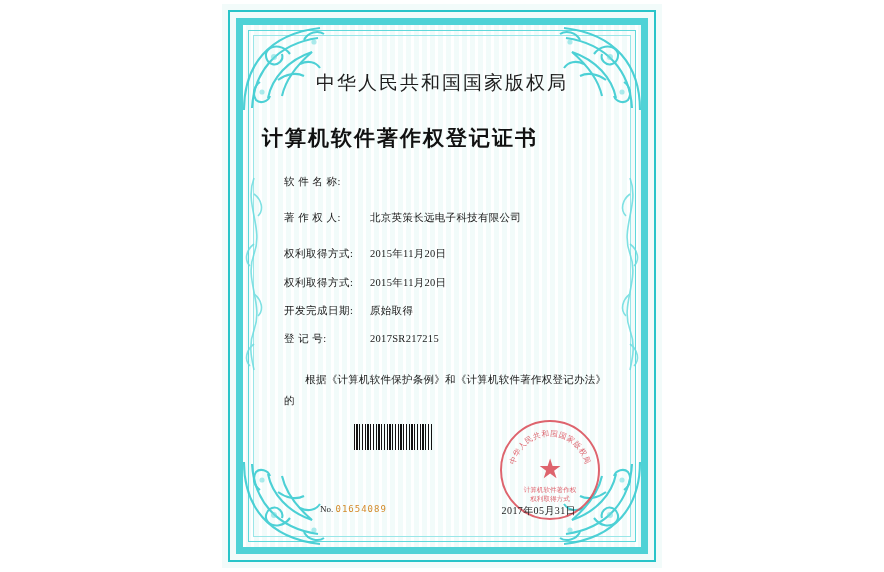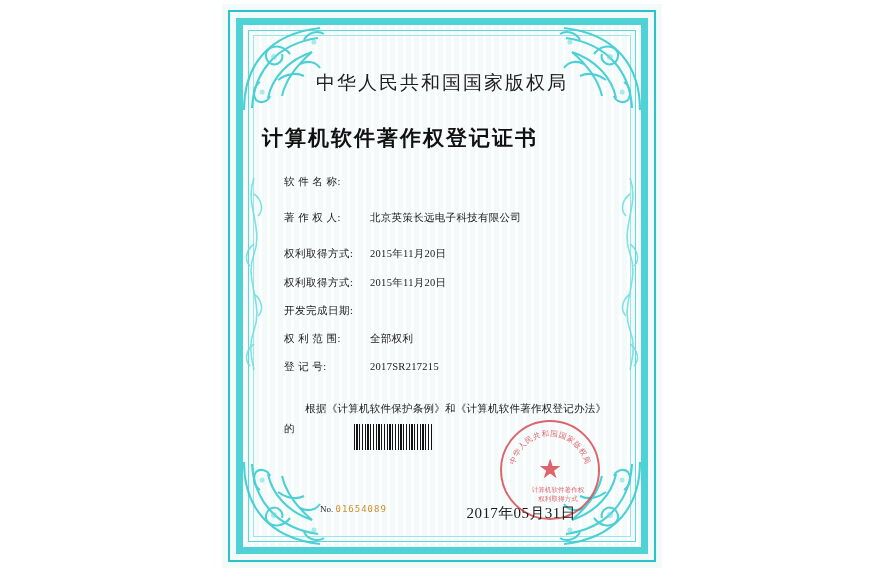--- a/index.html
+++ b/index.html
@@ -197,21 +197,21 @@
     left: 0; top: 0; width: 96px; height: 96px;
   }
   .seal .arc-text text {
     font-size: 7.6px;
     fill: #d9434f;
     font-family: "DejaVu Serif", serif;
     letter-spacing: 0.6px;
   }
   .seal .bottom-text {
     position: absolute;
-    left: 8px;
+    left: 0;
     bottom: 14px;
     width: 100%;
     text-align: center;
     font-size: 6.6px;
     line-height: 1.35;
     color: #d9434f;
     font-family: "DejaVu Serif", serif;
   }
 
   .serial {
@@ -224,21 +224,21 @@
   .serial .num {
     color: #d48a2a;
     letter-spacing: 1px;
     font-family: "DejaVu Sans Mono", monospace;
     font-size: 9px;
   }
   .issue-date {
     position: absolute;
     right: 46px;
     top: 456px;
-    font-size: 15px;
+    font-size: 10px;
     color: #1a1a1a;
     letter-spacing: 0.4px;
   }
 </style>
 </head>
 <body>
 
 <div class="certificate">
 
   <div class="border-outer"></div>
@@ -372,26 +372,23 @@
         <div class="value">2015年11月20日</div>
       </div>
 
       <div class="field">
         <div class="label">权利取得方式:</div>
         <div class="value">2015年11月20日</div>
       </div>
 
       <div class="field">
         <div class="label">开发完成日期:</div>
-      </div>
-
-      <div class="field">
-        <div class="label">权 利 范 围:</div>
-        <div class="value">全部权利</div>
-      </div>
+        <div class="value">原始取得</div>
+      </div>
+
 
       <div class="field">
         <div class="label">登 记 号:</div>
         <div class="value">2017SR217215</div>
       </div>
 
     </div>
 
     <div class="para">
       <span class="indent"></span><span>根据《计算机软件保护条例》和《计算机软件著作权登记办法》的</span><br>

